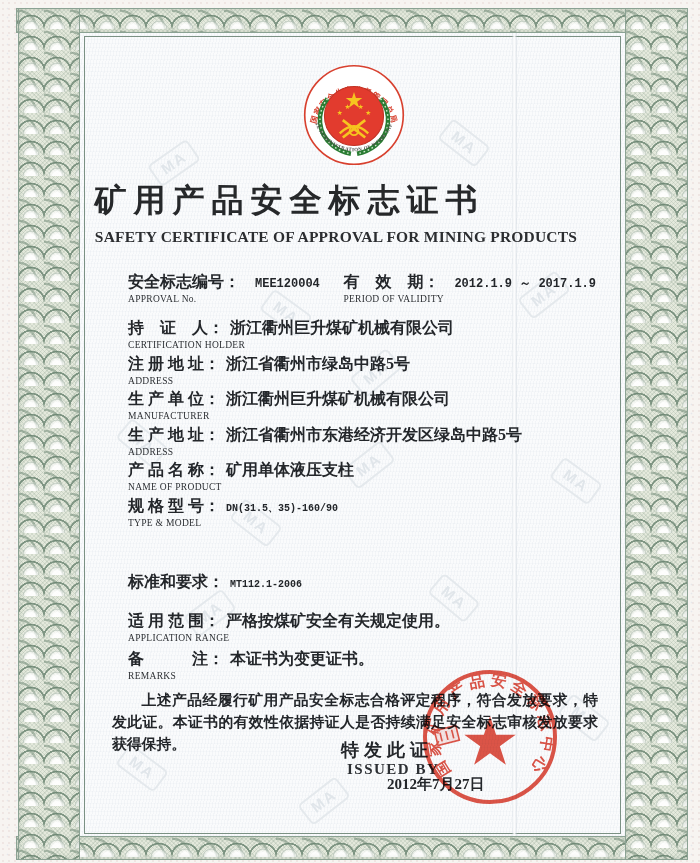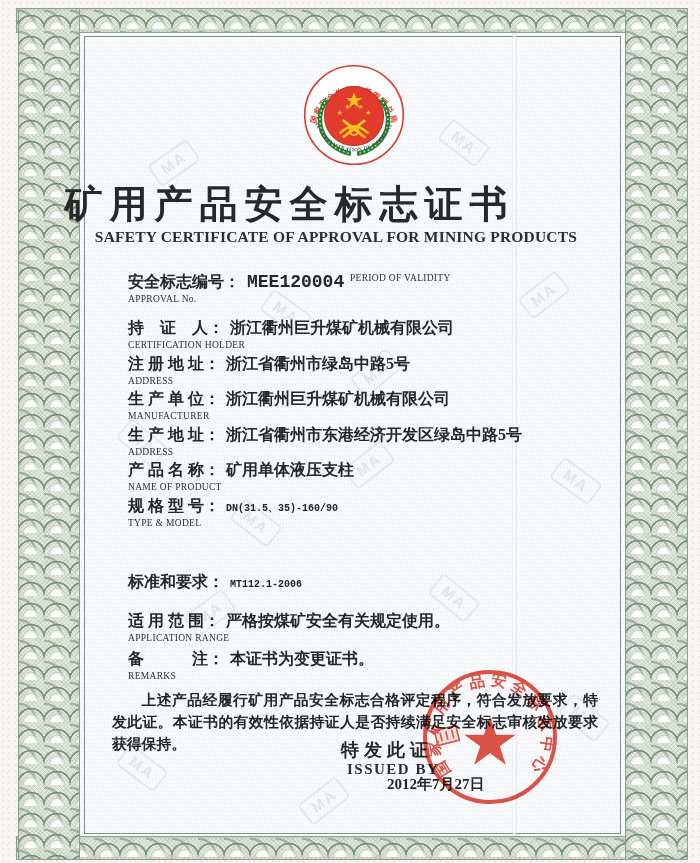--- a/index.html
+++ b/index.html
@@ -55,35 +55,35 @@
     position:absolute;width:44px;height:22px;
     border:2px solid #e2e7eb;border-radius:5px;
     color:#dde3e8;font:bold 15px/22px "Liberation Sans","DejaVu Sans",sans-serif;
     text-align:center;letter-spacing:2px;opacity:.85;
   }
   
   .emblem{position:absolute;left:303px;top:64px;width:102px;height:102px;}
   
   .title-cn{
     position:absolute;left:0;top:179px;width:572px;text-align:center;
-    font-size:38px;font-weight:bold;color:#26282a;
+    font-size:32px;font-weight:bold;color:#26282a;
     letter-spacing:7px;text-indent:7px;
   }
   .title-en{
     position:absolute;left:0;top:228px;width:672px;text-align:center;
     font-size:15.5px;font-weight:bold;color:#2b2d30;letter-spacing:.2px;
   }
   
   .meta{position:absolute;left:128px;top:272px;width:468px;display:flex;}
   .meta-col1{width:222px;}
   .meta-col2{flex:1;}
   .lab-line{display:flex;align-items:baseline;text-align:center;}
   .cnlab{font-size:16px;font-weight:bold;color:#23262a;white-space:nowrap;}
   .enlab{font-size:9.5px;color:#2c2f33;margin-top:1px;font-family:"Liberation Serif",serif;letter-spacing:.3px;white-space:nowrap;}
-  .monoval{font-family:"Liberation Mono","DejaVu Sans Mono",monospace;font-size:18px;font-weight:bold;color:#23262a;margin-left:7px;white-space:nowrap;}
+  .monoval{font-family:"Liberation Mono","DejaVu Sans Mono",monospace;font-size:12px;font-weight:bold;color:#23262a;margin-left:15px;white-space:nowrap;}
   
   .fields{position:absolute;left:128px;top:318px;width:470px;}
   .fields2{position:absolute;left:128px;top:572px;width:470px;}
   .frow{margin-bottom:4px;}
   .fields .frow{height:31.5px;}
   .fields2 .frow{height:34.5px;}
   .fval{font-size:16px;font-weight:600;color:#23262a;margin-left:6px;white-space:nowrap;}
   .fval.latin{font-family:"Liberation Mono","DejaVu Sans Mono",monospace;font-size:10px;font-weight:bold;}
   
   .statement{
@@ -164,20 +164,24 @@
 
   <div class="meta">
     <div class="meta-col1">
       <div class="lab-line">
         <span class="cnlab">安全标志编号：</span>
         <span class="monoval">MEE120004</span>
       </div>
       <div class="enlab">APPROVAL No.</div>
     </div>
     <div class="meta-col2">
+      <div class="lab-line">
+        <span class="cnlab">有　效　期：</span>
+        <span class="monoval">2012.1.9 ～ 2017.1.9</span>
+      </div>
       <div class="enlab">PERIOD OF VALIDITY</div>
     </div>
   </div>
 
   <div class="fields">
     <div class="frow">
       <div class="lab-line">
         <span class="cnlab">持　证　人：</span>
         <span class="fval">浙江衢州巨升煤矿机械有限公司</span>
       </div>

